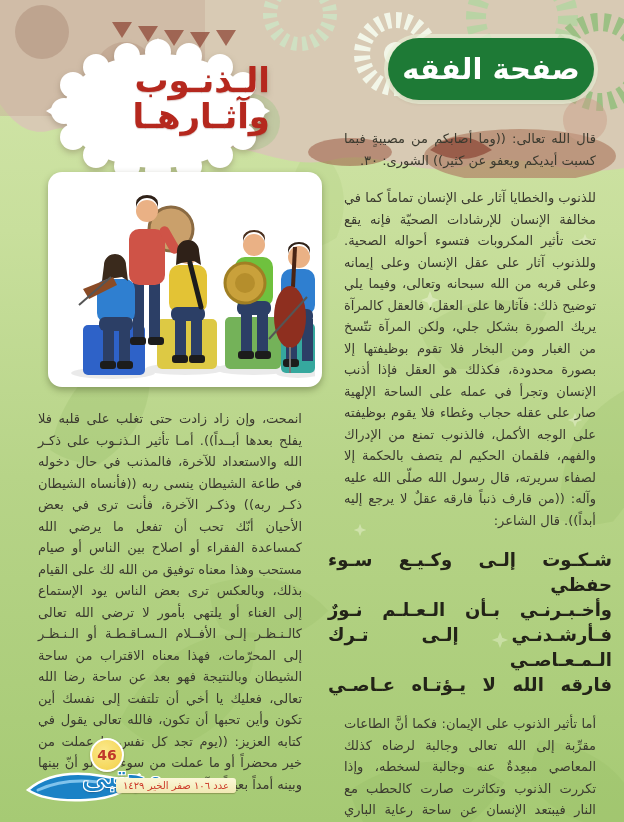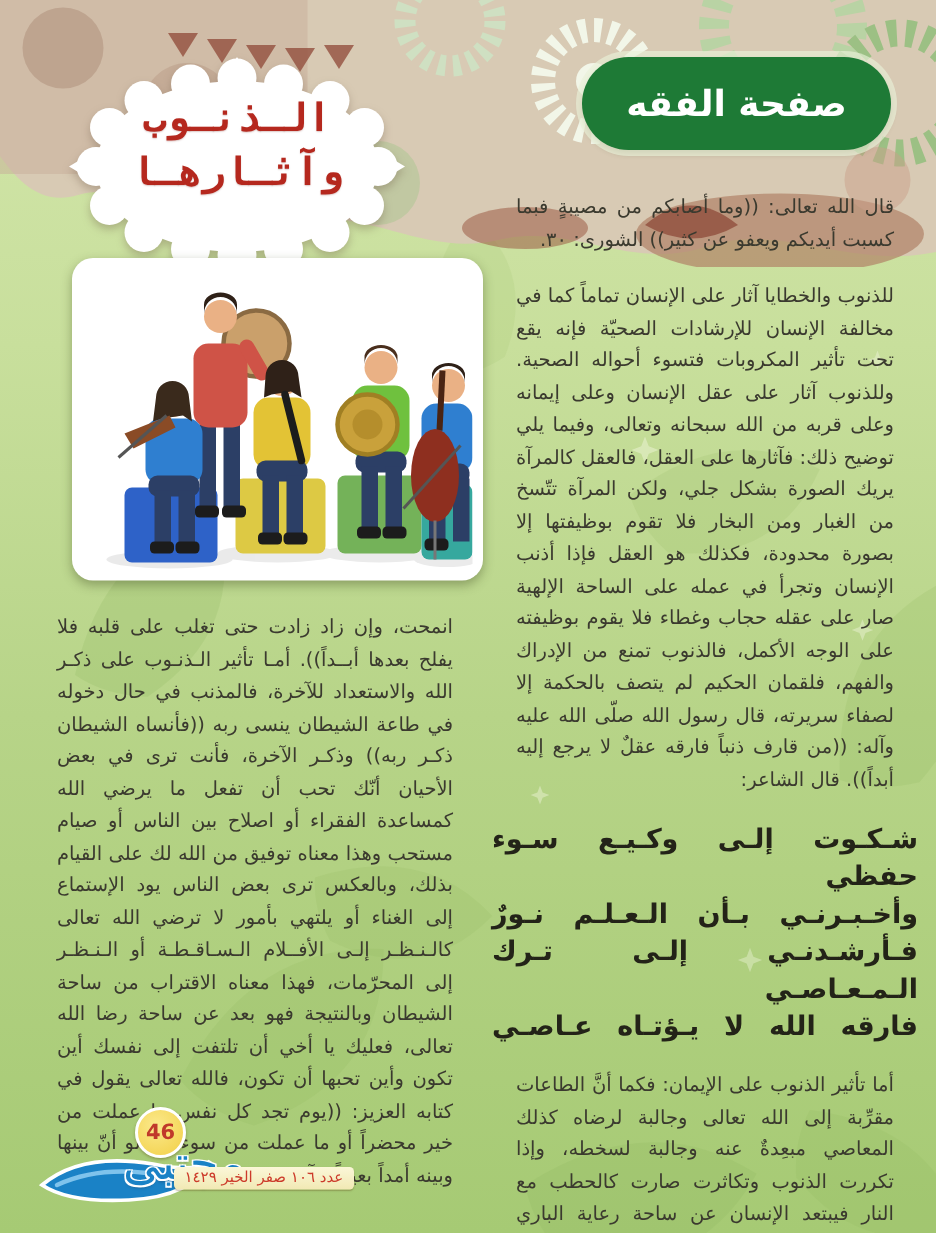--- a/index.html
+++ b/index.html
@@ -9,30 +9,29 @@
     font-family:"DejaVu Sans","Liberation Sans",sans-serif;
   }
   .layer{position:absolute;left:0;top:0;width:100%;height:100%;pointer-events:none;}
   
   .top-band{position:absolute;left:0;top:0;width:624px;height:178px;}
   
   .section-badge{
     position:absolute;top:38px;right:30px;width:206px;height:62px;
     background:#1e7a36;border-radius:31px;
     box-shadow:0 0 0 4px rgba(233,241,216,0.65),0 2px 4px rgba(60,70,30,0.35);
-    color:#ffffff;font-size:24px;font-weight:bold;line-height:62px;text-align:center;
+    color:#ffffff;font-size:29px;font-weight:bold;line-height:62px;text-align:center;
     direction:rtl;letter-spacing:1px;
   }
   
   .medallion{position:absolute;left:46px;top:38px;width:224px;height:146px;filter:drop-shadow(0 3px 3px rgba(110,90,70,.35));}
   .medallion-text{
-    position:absolute;left:0;top:24px;width:100%;text-align:center;direction:rtl;
-    color:#b5281e;font-weight:bold;font-size:26px;line-height:36px;
+    position:absolute;left:0;top:24px;width:100%;text-align:right;direction:rtl;
+    color:#b5281e;font-weight:bold;font-size:34px;line-height:36px;
     text-shadow:0 1px 1px rgba(120,40,30,.25);
-    font-family:Liberation Mono, monospace;
   }
   
   .photo-frame{
     position:absolute;left:48px;top:172px;width:274px;height:215px;
     background:#ffffff;border-radius:14px;box-shadow:0 3px 7px rgba(60,70,30,.4);
     overflow:hidden;
   }
   .photo-frame svg{display:block;margin:5px;}
   
   .col{

